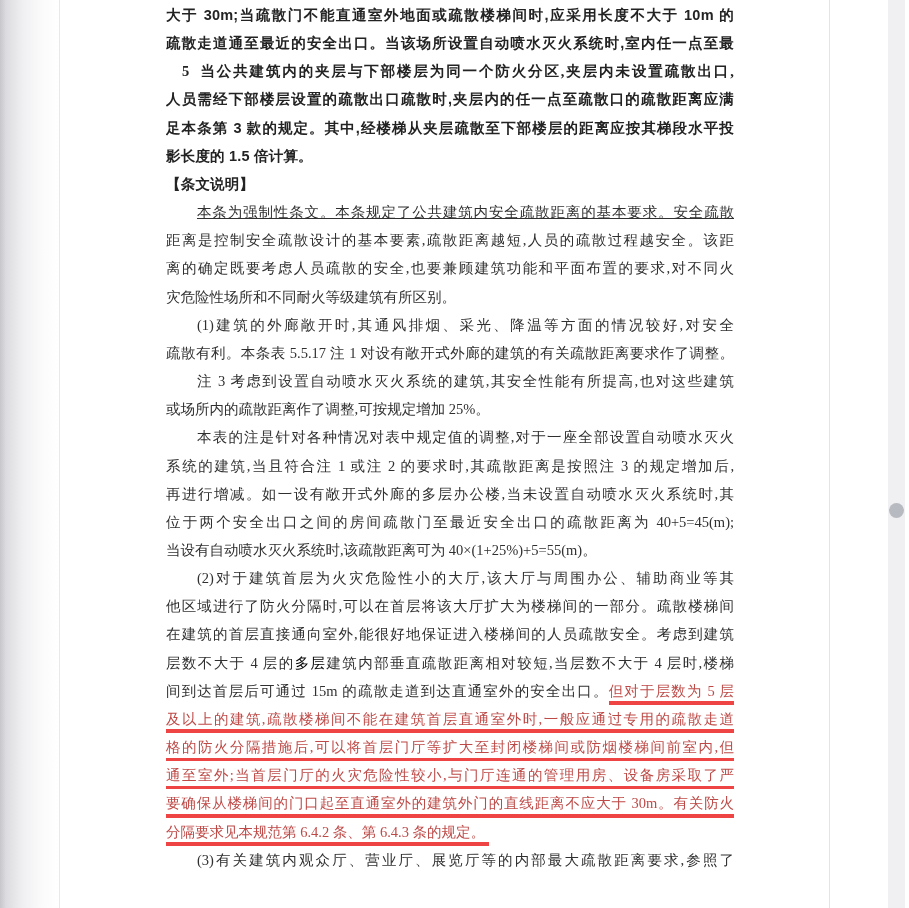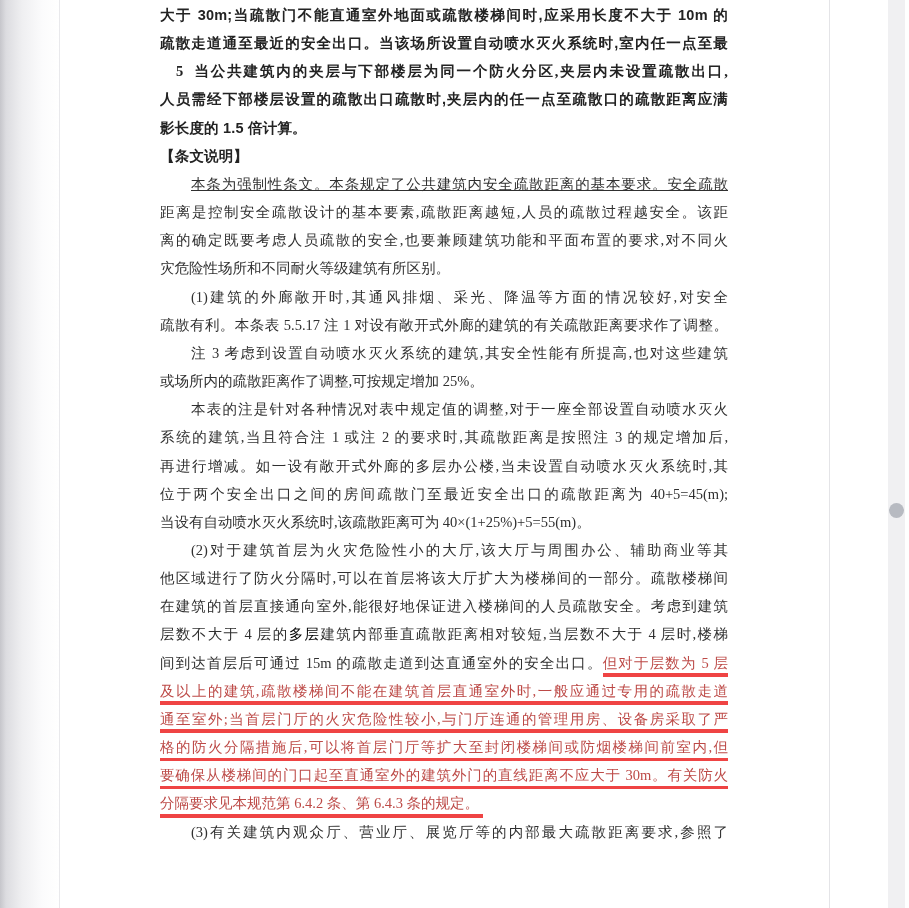--- a/index.html
+++ b/index.html
@@ -11,21 +11,21 @@
   .left-shade {
     position:absolute; left:0; top:0; width:60px; height:908px;
     background:linear-gradient(90deg, #c6c6cb 0px, #dcdce0 6px, #efeff1 22px, #fbfbfc 42px, #ffffff 59px);
     border-right:1px solid #e9e9ec;
   }
   .page {
     position:absolute; left:60px; top:0; width:770px; height:908px;
     background:#ffffff; border-right:1px solid #e4e4e7;
   }
   .text-col {
-    position:absolute; left:100px; top:1px; width:568px;
+    position:absolute; left:106px; top:1px; width:568px;
   }
   .line {
     height:28.16px; line-height:28.16px; overflow:hidden;
     font-size:14.5px; color:#303030; text-align:left;
     font-family:"Liberation Serif", serif;
   }
   .line.just { text-align:justify; text-align-last:justify; }
   .line.bold {
     font-family:"Liberation Sans", sans-serif;
     font-weight:600; color:#232323; letter-spacing:0.2px;
@@ -50,20 +50,21 @@
 <body>
 
 <div class="viewer">
   <div class="left-shade"></div>
   <div class="page">
     <div class="text-col">
         <div class="line bold just"><span class="seg-n">大于 30m;当疏散门不能直通室外地面或疏散楼梯间时,应采用长度不大于 10m 的</span></div>
         <div class="line bold just"><span class="seg-n">疏散走道通至最近的安全出口。当该场所设置自动喷水灭火系统时,室内任一点至最</span></div>
         <div class="line bold just" style="padding-left: 16px; font-family: Liberation Serif, serif;"><span class="seg-n">5&nbsp;&nbsp;当公共建筑内的夹层与下部楼层为同一个防火分区,夹层内未设置疏散出口,</span></div>
         <div class="line bold just"><span class="seg-n">人员需经下部楼层设置的疏散出口疏散时,夹层内的任一点至疏散口的疏散距离应满</span></div>
+        <div class="line bold just"><span class="seg-n">足本条第 3 款的规定。其中,经楼梯从夹层疏散至下部楼层的距离应按其梯段水平投</span></div>
         <div class="line bold"><span class="seg-n">影长度的 1.5 倍计算。</span></div>
         <div class="line bold"><span class="seg-n">【条文说明】</span></div>
         <div class="line just" style="padding-left: 31px; text-decoration: underline;"><span class="seg-n">本条为强制性条文。本条规定了公共建筑内安全疏散距离的基本要求。安全疏散</span></div>
         <div class="line just"><span class="seg-n">距离是控制安全疏散设计的基本要素,疏散距离越短,人员的疏散过程越安全。该距</span></div>
         <div class="line just"><span class="seg-n">离的确定既要考虑人员疏散的安全,也要兼顾建筑功能和平面布置的要求,对不同火</span></div>
         <div class="line"><span class="seg-n">灾危险性场所和不同耐火等级建筑有所区别。</span></div>
         <div class="line just" style="padding-left: 31px;"><span class="seg-n">(1)建筑的外廊敞开时,其通风排烟、采光、降温等方面的情况较好,对安全</span></div>
         <div class="line just"><span class="seg-n">疏散有利。本条表 5.5.17 注 1 对设有敞开式外廊的建筑的有关疏散距离要求作了调整。</span></div>
         <div class="line just" style="padding-left: 31px;"><span class="seg-n">注 3 考虑到设置自动喷水灭火系统的建筑,其安全性能有所提高,也对这些建筑</span></div>
         <div class="line"><span class="seg-n">或场所内的疏散距离作了调整,可按规定增加 25%。</span></div>
@@ -71,22 +72,22 @@
         <div class="line just"><span class="seg-n">系统的建筑,当且符合注 1 或注 2 的要求时,其疏散距离是按照注 3 的规定增加后,</span></div>
         <div class="line just"><span class="seg-n">再进行增减。如一设有敞开式外廊的多层办公楼,当未设置自动喷水灭火系统时,其</span></div>
         <div class="line just"><span class="seg-n">位于两个安全出口之间的房间疏散门至最近安全出口的疏散距离为 40+5=45(m);</span></div>
         <div class="line"><span class="seg-n">当设有自动喷水灭火系统时,该疏散距离可为 40×(1+25%)+5=55(m)。</span></div>
         <div class="line just" style="padding-left: 31px;"><span class="seg-n">(2)对于建筑首层为火灾危险性小的大厅,该大厅与周围办公、辅助商业等其</span></div>
         <div class="line just"><span class="seg-n">他区域进行了防火分隔时,可以在首层将该大厅扩大为楼梯间的一部分。疏散楼梯间</span></div>
         <div class="line just"><span class="seg-n">在建筑的首层直接通向室外,能很好地保证进入楼梯间的人员疏散安全。考虑到建筑</span></div>
         <div class="line just"><span class="seg-n">层数不大于 4 层的</span><span class="seg-r">多层</span><span class="seg-n">建筑内部垂直疏散距离相对较短,当层数不大于 4 层时,楼梯</span></div>
         <div class="line just"><span class="seg-n">间到达首层后可通过 15m 的疏散走道到达直通室外的安全出口。</span><span class="seg-u">但对于层数为 5 层</span></div>
         <div class="line just"><span class="seg-u">及以上的建筑,疏散楼梯间不能在建筑首层直通室外时,一般应通过专用的疏散走道</span></div>
+        <div class="line just"><span class="seg-u">格的防火分隔措施后,可以将首层门厅等扩大至封闭楼梯间或防烟楼梯间前室内,但</span></div>
         <div class="line just"><span class="seg-u">通至室外;当首层门厅的火灾危险性较小,与门厅连通的管理用房、设备房采取了严</span></div>
-        <div class="line just"><span class="seg-u">格的防火分隔措施后,可以将首层门厅等扩大至封闭楼梯间或防烟楼梯间前室内,但</span></div>
         <div class="line just"><span class="seg-u">要确保从楼梯间的门口起至直通室外的建筑外门的直线距离不应大于 30m。有关防火</span></div>
         <div class="line"><span class="seg-u">分隔要求见本规范第 6.4.2 条、第 6.4.3 条的规定。&nbsp;</span></div>
         <div class="line just" style="padding-left: 31px;"><span class="seg-n">(3)有关建筑内观众厅、营业厅、展览厅等的内部最大疏散距离要求,参照了</span></div>
       </div>
   </div>
   <div class="scroll-track"></div>
   <div class="scroll-thumb"></div>
 </div>
 
 </body></html>

